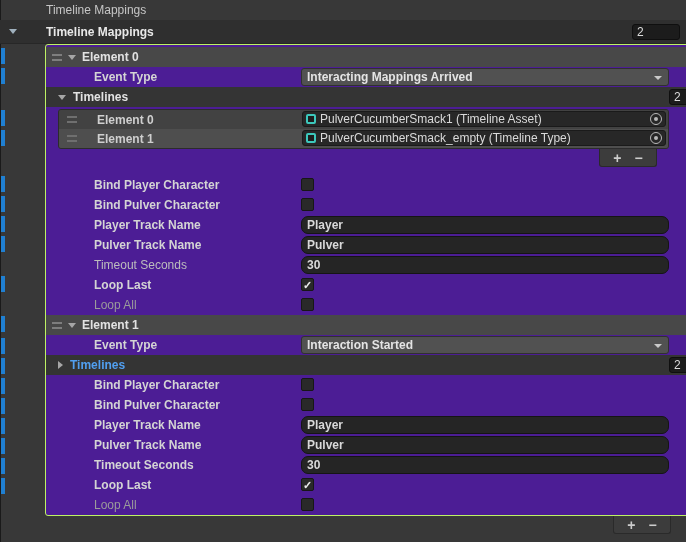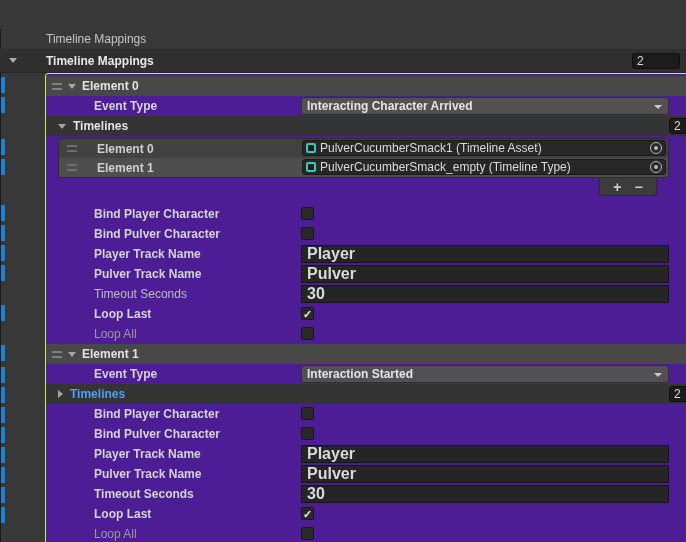--- a/index.html
+++ b/index.html
@@ -4,21 +4,21 @@
 <style>
   * { margin:0; padding:0; box-sizing:border-box; }
   html,body { width:686px; height:542px; overflow:hidden; }
   body {
     background:#383838;
     font-family:"Liberation Sans", sans-serif;
     font-size:12px;
     color:#C8C8C8;
     position:relative;
   }
-  .screen { position:absolute; inset:0;margin-top:29px; }
+  .screen { position:absolute; inset:0; }
   .left-edge { position:absolute; left:0; top:0; width:1px; height:542px; background:#1a1a1a; }
   .override-bar { position:absolute; left:1px; width:4px; height:16px; background:#2080d2; }
 
   
   .prop-label-row { position:absolute; left:0; top:0; width:686px; height:20px; display:flex; align-items:center; }
   .prop-label-row span { margin-left:46px; color:#c6c6c6; }
 
   
   .main-header { position:absolute; left:0; top:20px; width:686px; height:24px; background:#2f2f2f; border-bottom:1px solid #272727; display:flex; align-items:center; }
   .main-header .title { margin-left:46px; font-weight:bold; color:#e8e8e8; }
@@ -96,22 +96,22 @@
 
   .gap8 { height:8px; }
 
   .checkbox {
     position:absolute; left:255px; top:3px; width:13px; height:13px;
     background:#292929; border:1px solid #171717; border-radius:2px;
     color:#eaeaea; font-size:11px; font-weight:bold; line-height:12px; text-align:center; cursor:default;
   }
 
   .text-field {
-    width:100%; height:100%; background:#252525; border:1px solid #151515; border-radius:0;
-    color:#d9d9d9; font-family:"Liberation Sans",sans-serif; font-size:16px; font-weight:bold;
+    width:100%; height:100%; background:#252525; border:1px solid #151515; border-radius:7px;
+    color:#d9d9d9; font-family:"Liberation Sans",sans-serif; font-size:12px; font-weight:bold;
     padding:0 5px; outline:none;
   }
 
   .outer-footer { position:absolute; left:613px; top:516px; }
 </style>
 </head>
 <body>
 
 <div class="screen">
   <div class="left-edge"></div>
@@ -151,21 +151,21 @@
     <div class="row el-header">
       <span class="drag"></span>
       <span class="tri-down"></span>
       <span class="el-title">Element 0</span>
     </div>
 
     <div class="row">
       <span class="plabel">Event Type</span>
       <div class="valcol">
         <div class="dropdown">
-          <span class="dd-text">Interacting Character Arrived</span>
+          <span class="dd-text">Interacting Mappings Arrived</span>
           <span class="dd-arrow"></span>
         </div>
       </div>
     </div>
 
     <div class="row tl-band">
       <span class="tri-down"></span>
       <span class="tl-title">Timelines</span>
       <input class="size-field" value="2" style="">
     </div>

